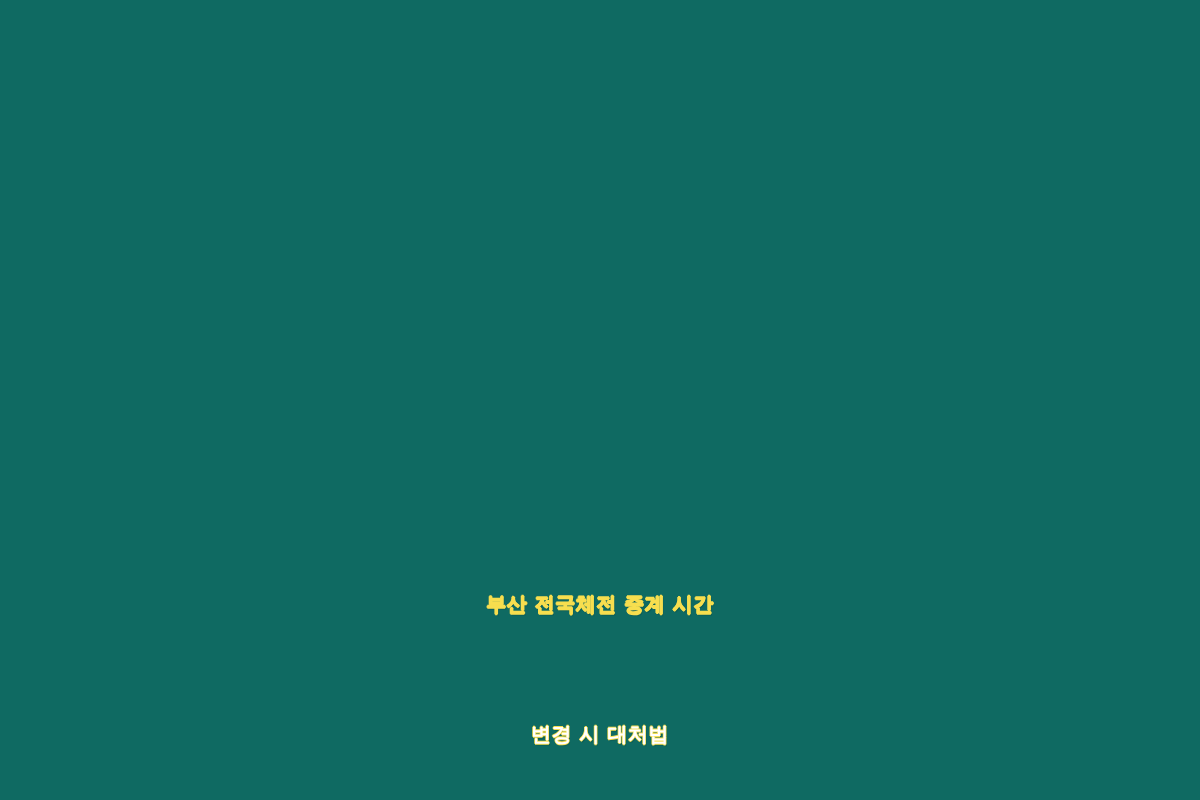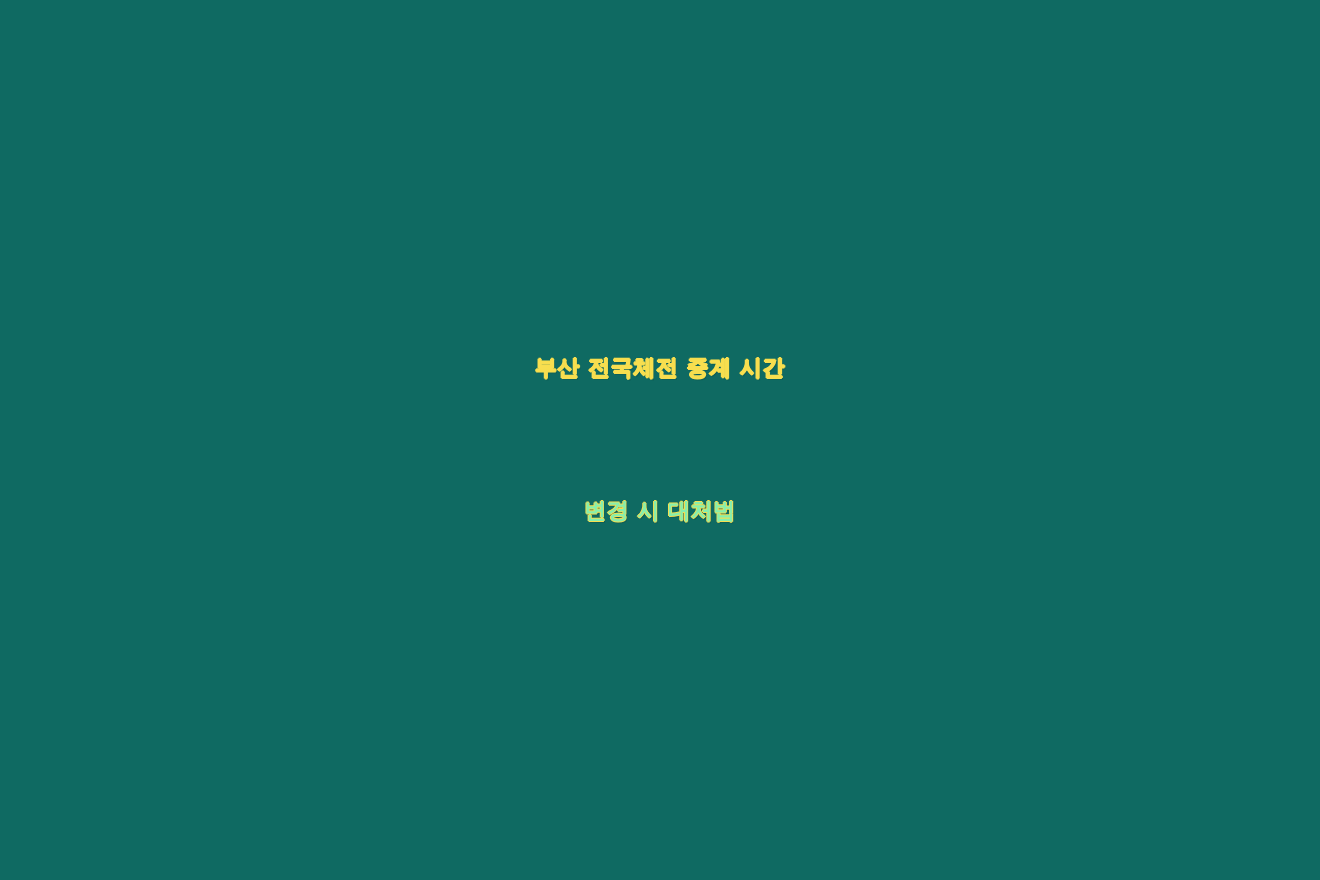--- a/index.html
+++ b/index.html
@@ -14,21 +14,21 @@
   body {
     font-family: "Liberation Sans", "DejaVu Sans", sans-serif;
   }
 
   #thumbnail-card {
     position: relative;
     width: 1200px;
     height: 800px;
     background: #0f6a62;
     display: flex;
-    align-items: center;
+    align-items: flex-end;
     justify-content: center;
     box-sizing: border-box;
     overflow: hidden;
   }
 
   #title-block {
     width: 100%;
     text-align: center;
     
     transform: translateY(-1px);
@@ -66,17 +66,17 @@
 </style>
 </head>
 <body>
 
 <div id="thumbnail-card" style="background: rgb(15, 106, 98);">
 
   <div id="title-block">
 
     <span id="title-line-1" class="title-line" style="color: rgb(247, 222, 79); font-size: 20px;">부산 전국체전 중계 시간</span>
 
-    <span id="title-line-2" class="title-line" style="color: #86efac; font-size: 20px;">변경 시 대처법</span>
+    <span id="title-line-2" class="title-line" style="color: #ffffff; font-size: 20px;">변경 시 대처법</span>
 
   </div>
 
 </div>
 
 </body></html>

